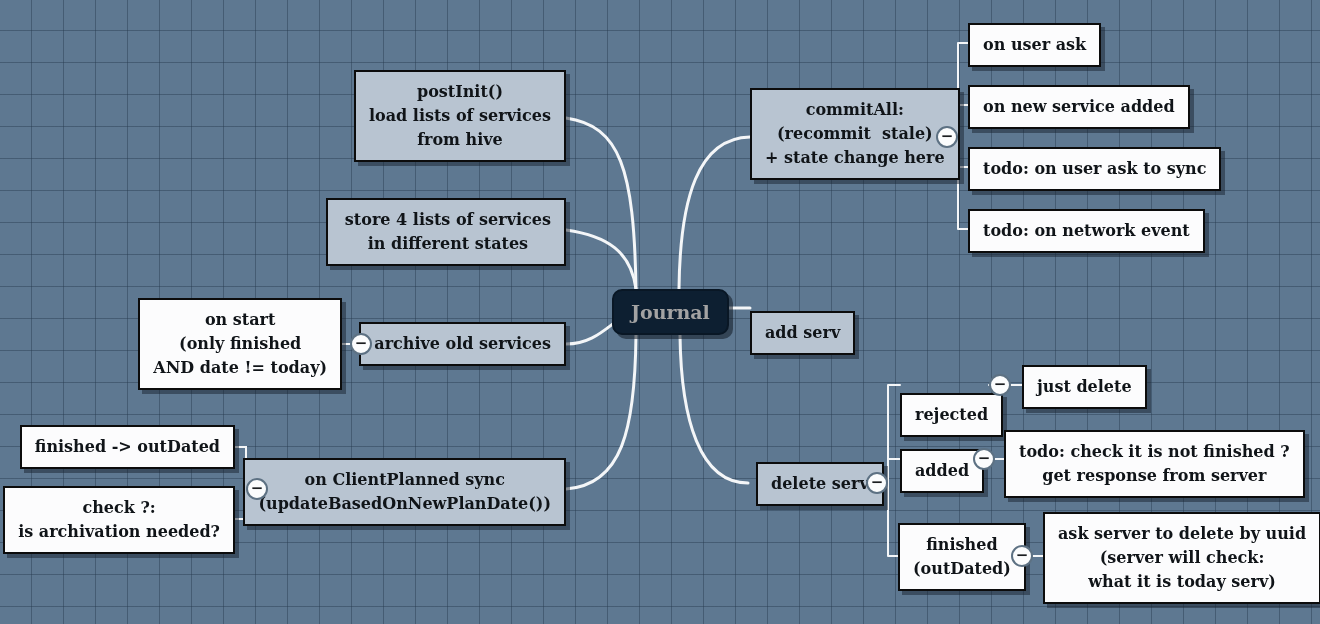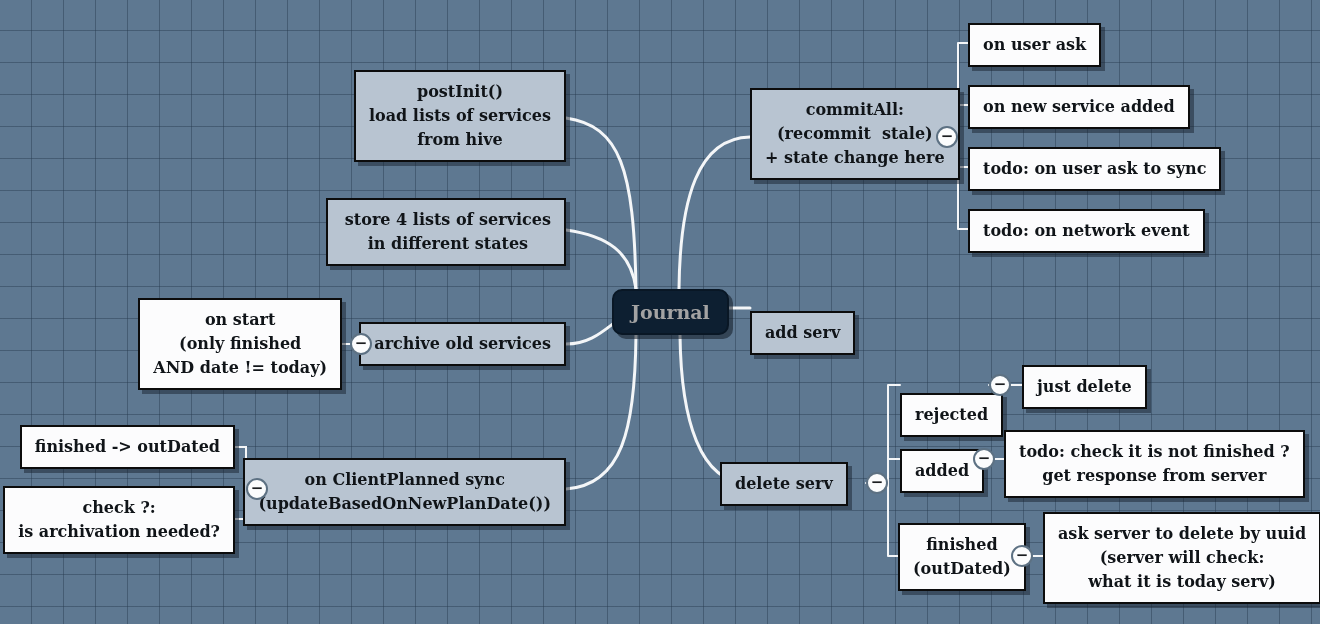--- a/index.html
+++ b/index.html
@@ -42,21 +42,21 @@
   .collapse-btn span{margin-top:-2px;}
 
   
   .n-root{left:612px;top:289px;}
   .n-postinit{right:754px;top:70px;}
   .n-store{right:754px;top:198px;padding-left:17px;}
   .n-archive{right:754px;top:322px;}
   .n-clientplanned{right:754px;top:458px;}
   .n-commitall{left:750px;top:88px;}
   .n-addserv{left:750px;top:287px;margin-top:24px;}
-  .n-deleteserv{left:720px;top:462px;}
+  .n-deleteserv{left:756px;top:462px;}
   .n-onstart{right:978px;top:298px;}
   .n-finout{right:1085px;top:425px;}
   .n-check{right:1085px;top:486px;}
   .n-onuserask{left:968px;top:23px;}
   .n-onnewservice{left:968px;top:85px;}
   .n-todosync{left:968px;top:147px;}
   .n-todonet{left:968px;top:209px;}
   .n-rejected{left:900px;top:365px;margin-top:28px;}
   .n-justdelete{left:1022px;top:365px;}
   .n-added{left:900px;top:449px;}

